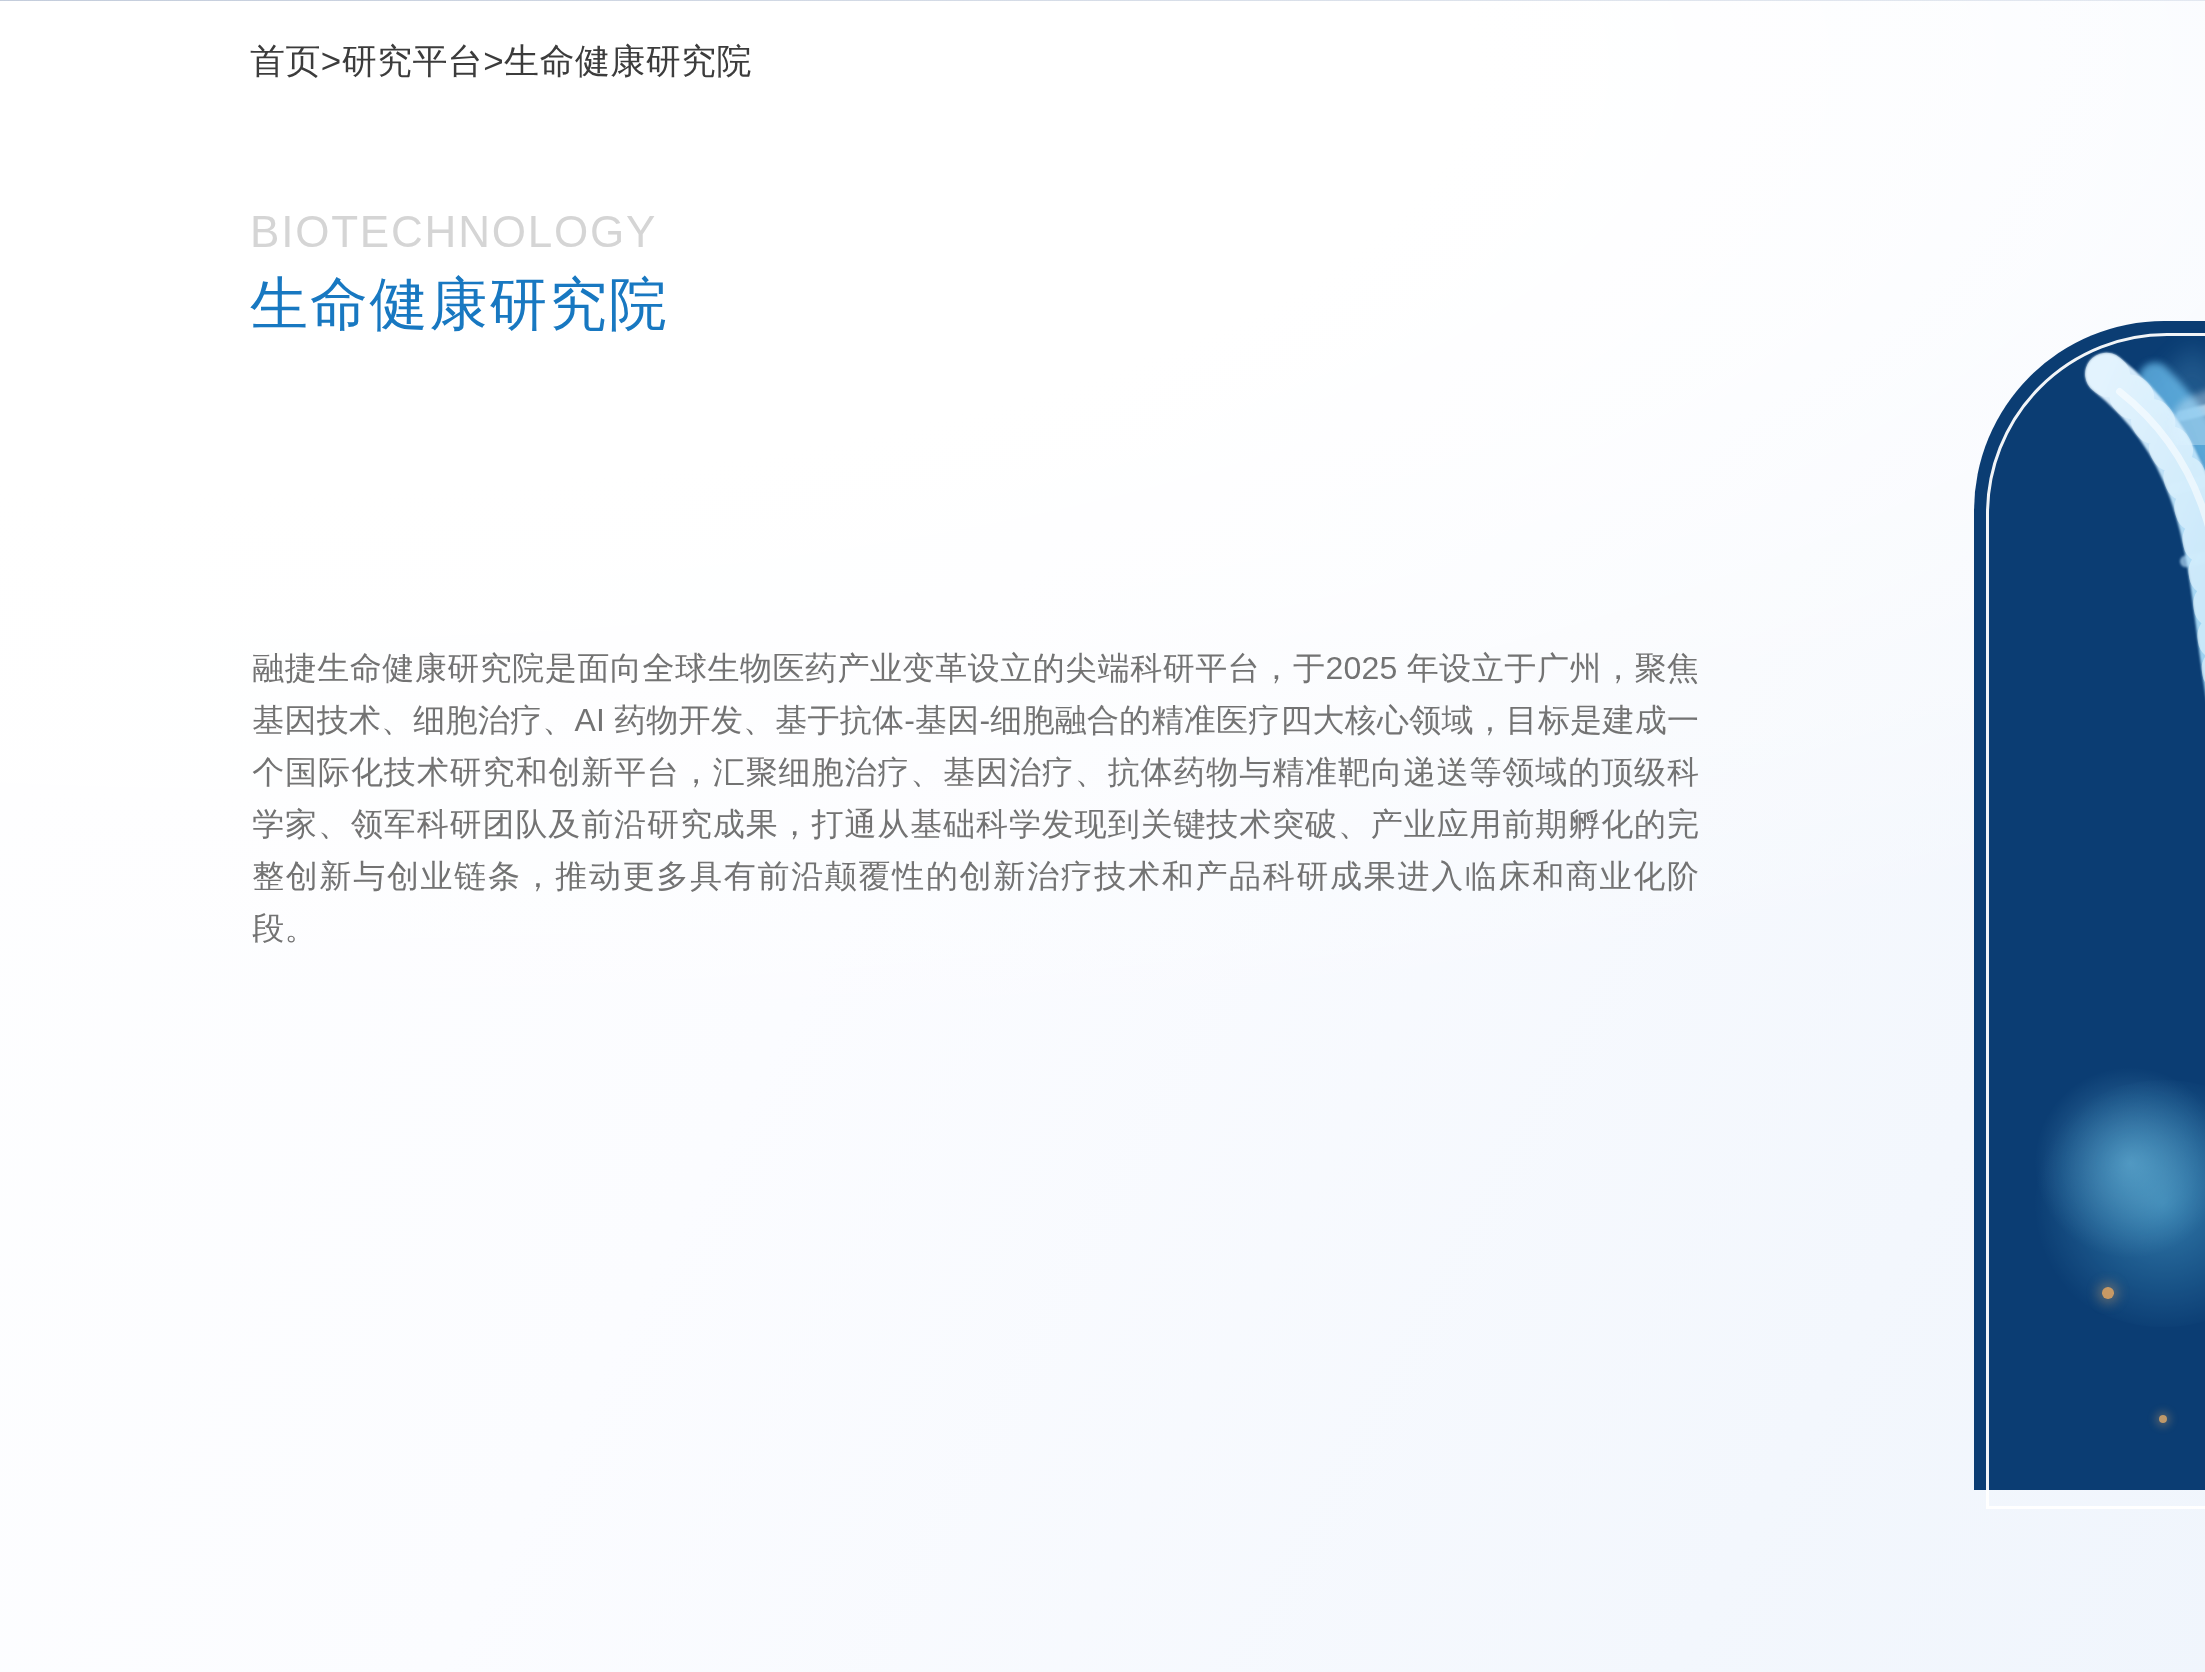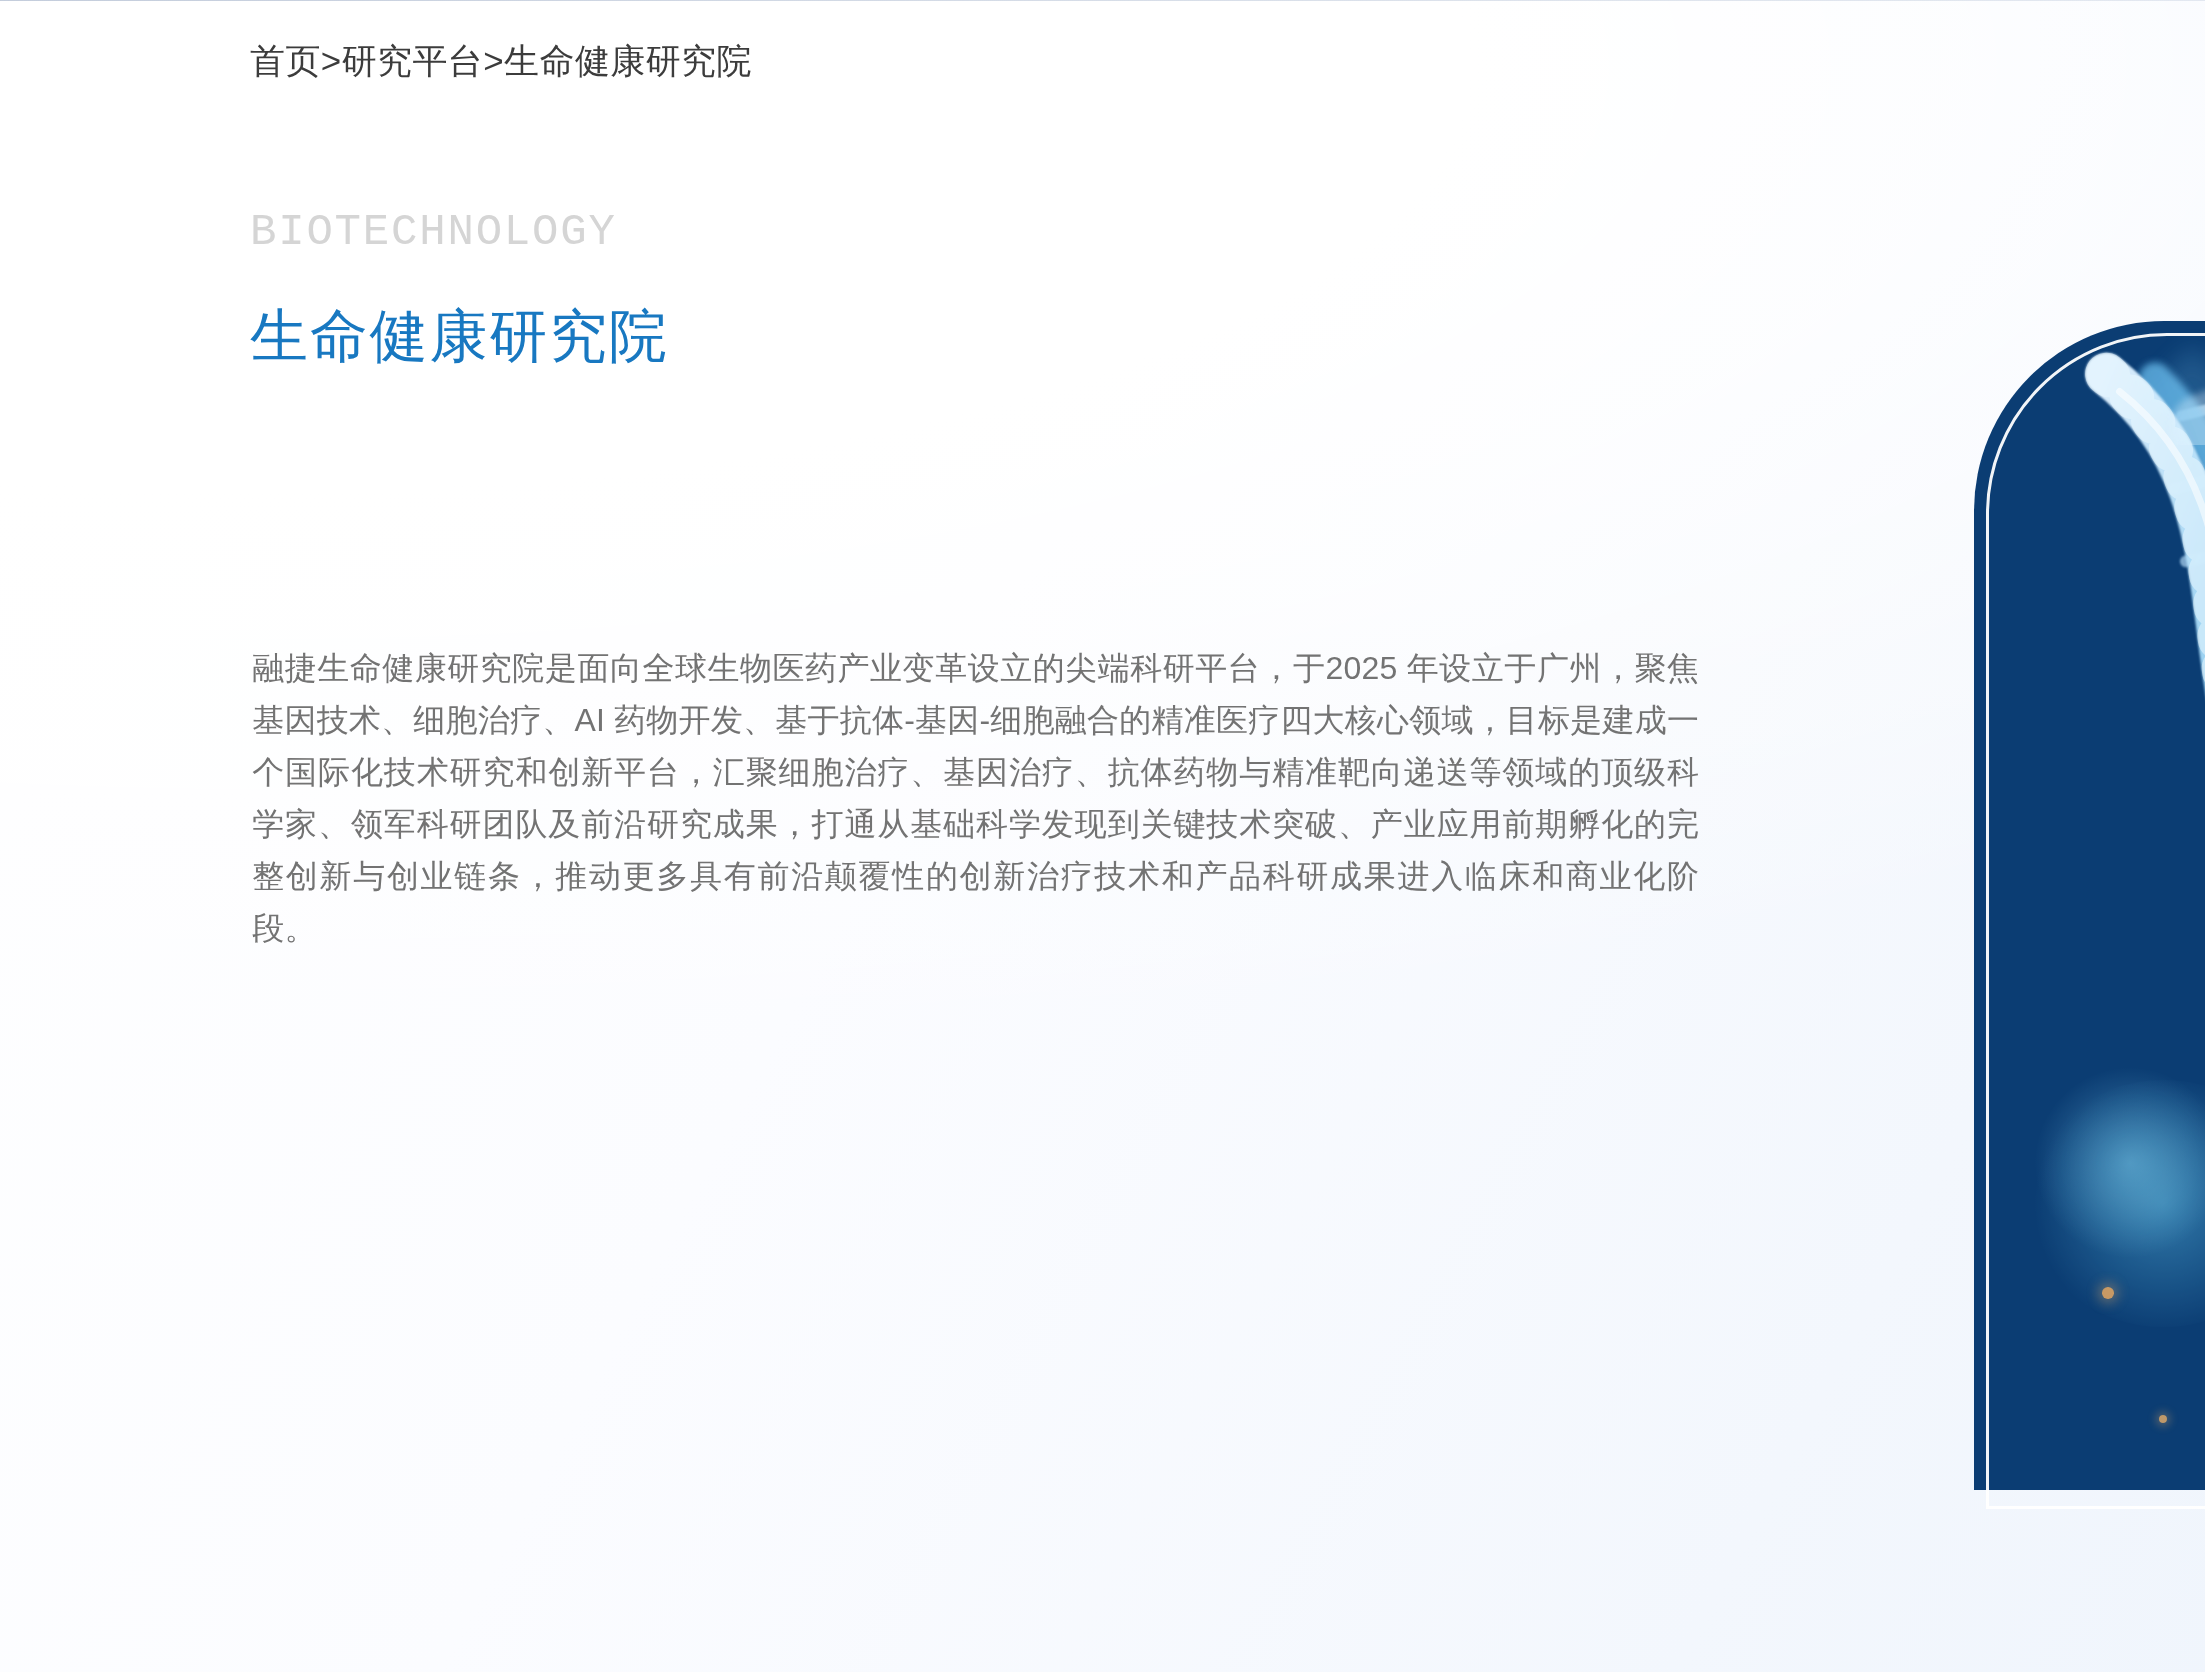--- a/index.html
+++ b/index.html
@@ -48,34 +48,32 @@
   .eyebrow{
     position:absolute;
     left:0;
     top:210px;
     font-size:44px;
     line-height:1;
     letter-spacing:1.8px;
     color:#d5d5d5;
     font-weight:400;
     white-space:nowrap;
-    font-family:Liberation Mono, monospace;
   }
 
   .page-title{
     position:absolute;
     left:0;
     top:270px;
     font-size:58px;
     line-height:1.18;
     letter-spacing:1.8px;
     color:#1878c1;
     font-weight:400;
     white-space:nowrap;
-    margin-top:32px;
   }
 
   .body-copy{
     position:absolute;
     left:2.2px;
     top:642px;
     width:1447px;
     font-size:32px;
     line-height:52px;
     color:#737373;

